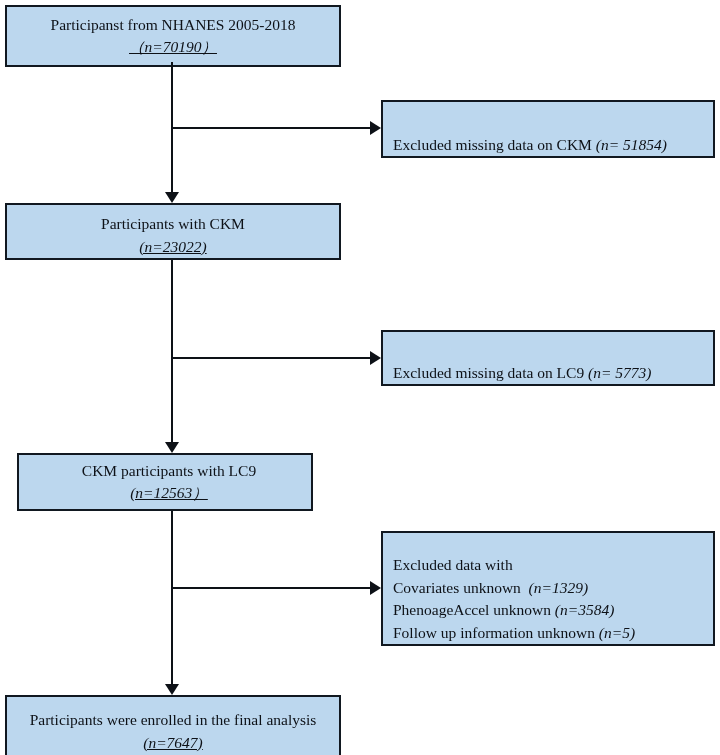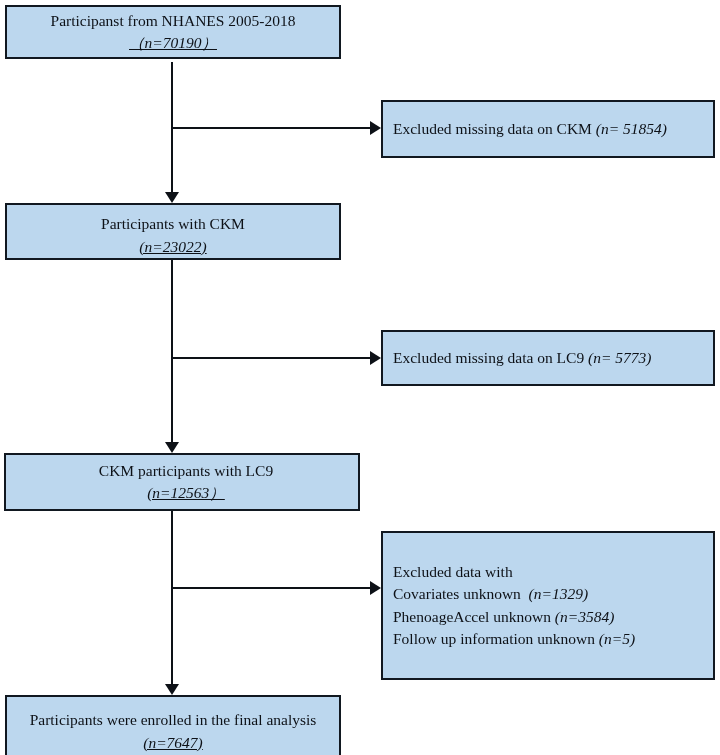--- a/index.html
+++ b/index.html
@@ -21,21 +21,21 @@
     background: #bcd7ee;
     border: 2px solid #111820;
     display: flex;
     flex-direction: column;
     justify-content: center;
     color: #0d1117;
     font-size: 15.5px;
     line-height: 1.45;
   }
   .node.center { align-items: center; text-align: center; }
-  .node.left   { align-items: flex-start; text-align: left; padding-left: 10px; }
+  .node.left   { align-items: flex-start; text-align: left; padding-left: 10px; justify-content: flex-end; }
   .node .line { display: block; white-space: pre; }
   .node .n { font-style: italic; text-decoration: underline; }
 
   
   .vline, .hline {
     position: absolute;
     background: #0d1117;
   }
   .vline { width: 2px; }
   .hline { height: 2px; }
@@ -49,26 +49,26 @@
   }
   .arrow-right {
     position: absolute;
     width: 0; height: 0;
     border-top: 7px solid transparent;
     border-bottom: 7px solid transparent;
     border-left: 11px solid #0d1117;
   }
 
   
-  #box-participants-nhanes { left: 5px;   top: 5px;   width: 336px; height: 54px; }
+  #box-participants-nhanes { left: 5px;   top: 5px;   width: 336px; height: 62px; }
   #box-excluded-ckm        { left: 381px; top: 100px; width: 334px; height: 58px; }
   #box-participants-ckm    { left: 5px;   top: 203px; width: 336px; height: 57px; justify-content: flex-end; }
   #box-excluded-lc9        { left: 381px; top: 330px; width: 334px; height: 56px; font-family: Liberation Serif, serif; }
-  #box-ckm-with-lc9        { left: 4px;   top: 453px; width: 356px; height: 58px; padding-left: 8px; }
-  #box-excluded-other      { left: 381px; top: 531px; width: 334px; height: 149px; }
+  #box-ckm-with-lc9        { left: 17px;   top: 453px; width: 296px; height: 58px; padding-left: 8px; }
+  #box-excluded-other      { left: 381px; top: 531px; width: 334px; height: 115px; }
   #box-final-analysis      { left: 5px;   top: 695px; width: 336px; height: 73px; }
 
   
   #trunk-1 { left: 171px; top: 62px;  height: 130px; }
   #arrow-1 { left: 165px; top: 192px; }
   #branch-1        { left: 171px; top: 127px; width: 205px; }
   #branch-1-arrow  { left: 370px; top: 121px; }
 
   #trunk-2 { left: 171px; top: 260px; height: 182px; }
   #arrow-2 { left: 165px; top: 442px; }

